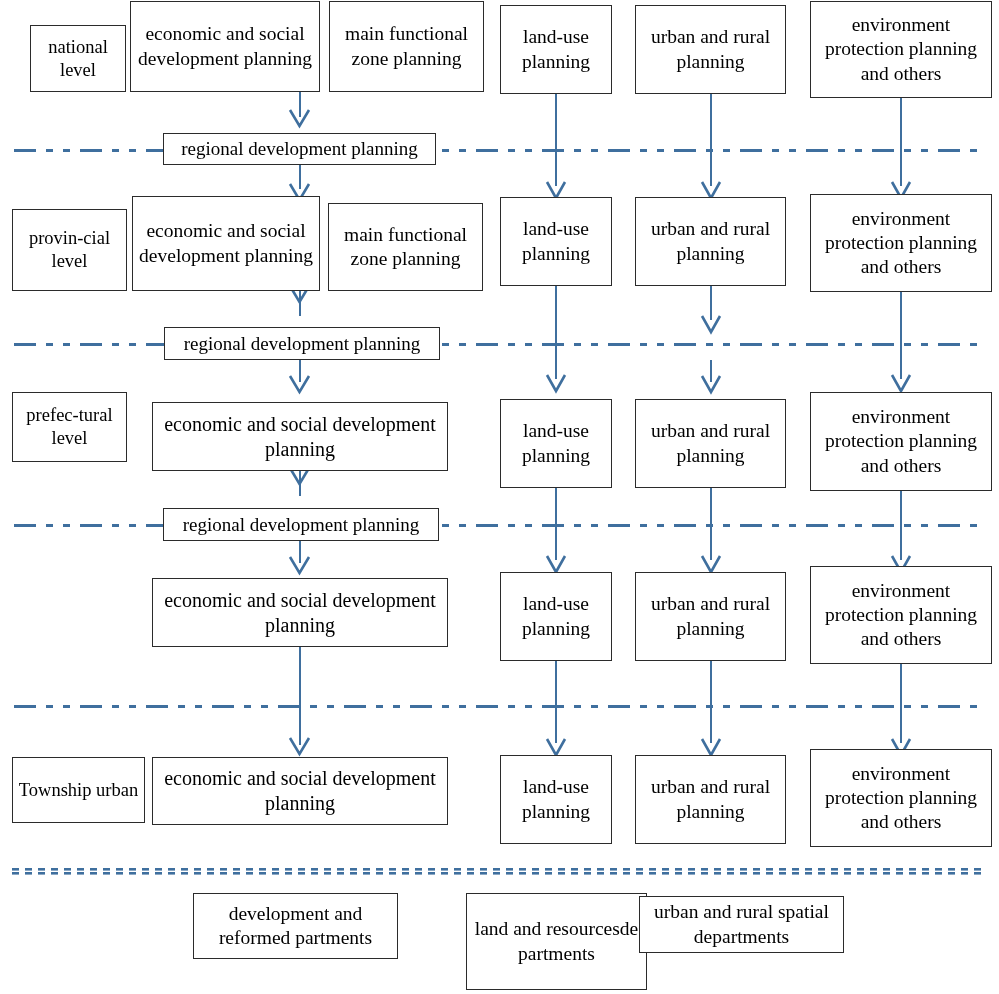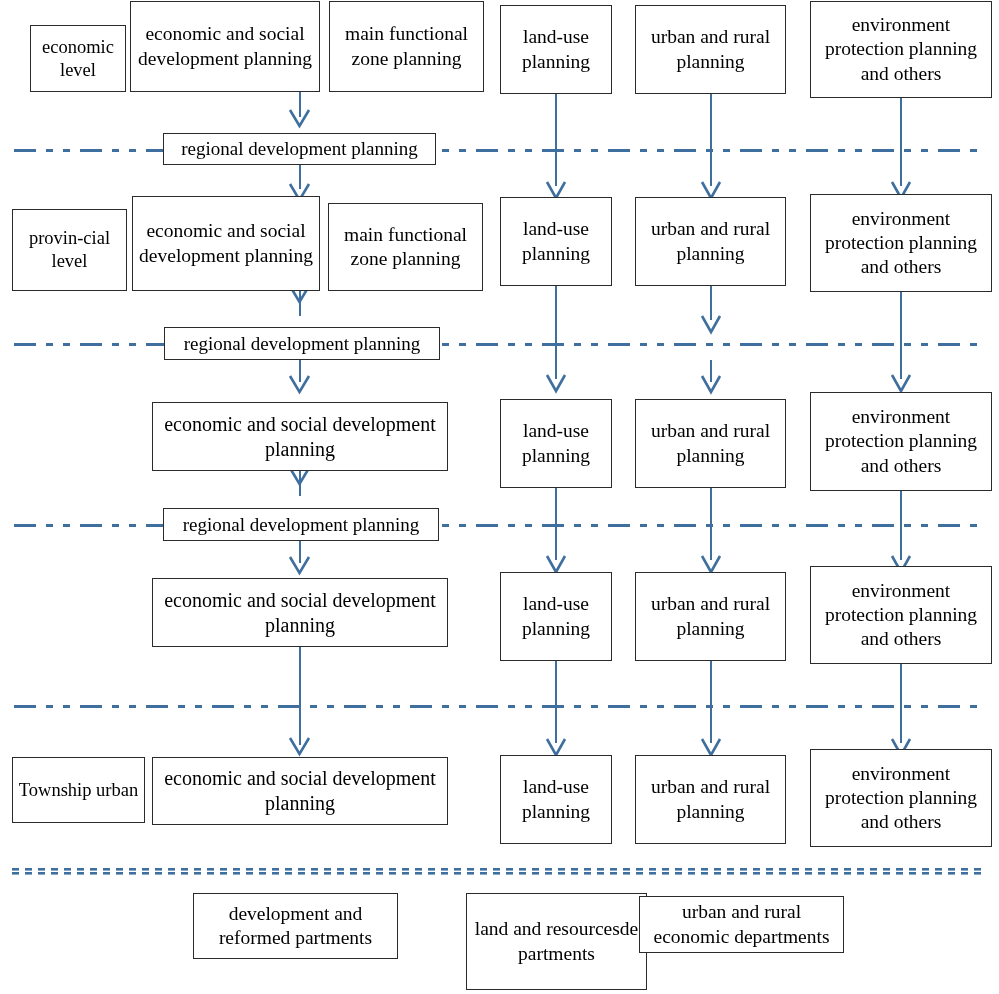--- a/index.html
+++ b/index.html
@@ -210,21 +210,21 @@
         <path d="M2 2 L11 18 L20 2" fill="none" stroke="#3f6f9e" stroke-width="2.6"></path>
       </svg>
   </div>
   <div class="arrow" style="left:890px; top:737px;">
     <svg width="22" height="22" viewBox="0 0 22 22">
         <path d="M2 2 L11 18 L20 2" fill="none" stroke="#3f6f9e" stroke-width="2.6"></path>
       </svg>
   </div>
 
   <div class="box small" style="left:30px; top:25px; width:96px; height:67px;">
-    <span class="box-text">economic level</span>
+    <span class="box-text">national level</span>
   </div>
   <div class="box" style="left:130px; top:1px; width:190px; height:91px;">
     <span class="box-text">economic and social development planning</span>
   </div>
   <div class="box" style="left:329px; top:1px; width:155px; height:91px;">
     <span class="box-text">main functional zone planning</span>
   </div>
   <div class="box" style="left:500px; top:5px; width:112px; height:89px;">
     <span class="box-text">land-use planning</span>
   </div>
@@ -255,20 +255,23 @@
     <span class="box-text">urban and rural planning</span>
   </div>
   <div class="box" style="left:810px; top:194px; width:182px; height:98px;">
     <span class="box-text">environment protection planning and others</span>
   </div>
 
   <div class="box" style="left:164px; top:327px; width:276px; height:33px; font-size:19px;">
     <span class="box-text">regional  development planning</span>
   </div>
 
+  <div class="box small" style="left:12px; top:392px; width:115px; height:70px;">
+    <span class="box-text">prefec-tural level</span>
+  </div>
   <div class="box wide" style="left:152px; top:402px; width:296px; height:69px;">
     <span class="box-text">economic and social development planning</span>
   </div>
   <div class="box" style="left:500px; top:399px; width:112px; height:89px;">
     <span class="box-text">land-use planning</span>
   </div>
   <div class="box" style="left:635px; top:399px; width:151px; height:89px;">
     <span class="box-text">urban and rural planning</span>
   </div>
   <div class="box" style="left:810px; top:392px; width:182px; height:99px;">
@@ -308,16 +311,16 @@
     <span class="box-text">environment protection planning and others</span>
   </div>
 
   <div class="box" style="left:193px; top:893px; width:205px; height:66px;">
     <span class="box-text">development and reformed partments</span>
   </div>
   <div class="box" style="left:466px; top:893px; width:181px; height:97px;">
     <span class="box-text">land and resourcesde partments</span>
   </div>
   <div class="box" style="left:639px; top:896px; width:205px; height:57px;">
-    <span class="box-text">urban and rural economic departments</span>
+    <span class="box-text">urban and rural spatial departments</span>
   </div>
 
 </div>
 
 </body></html>

